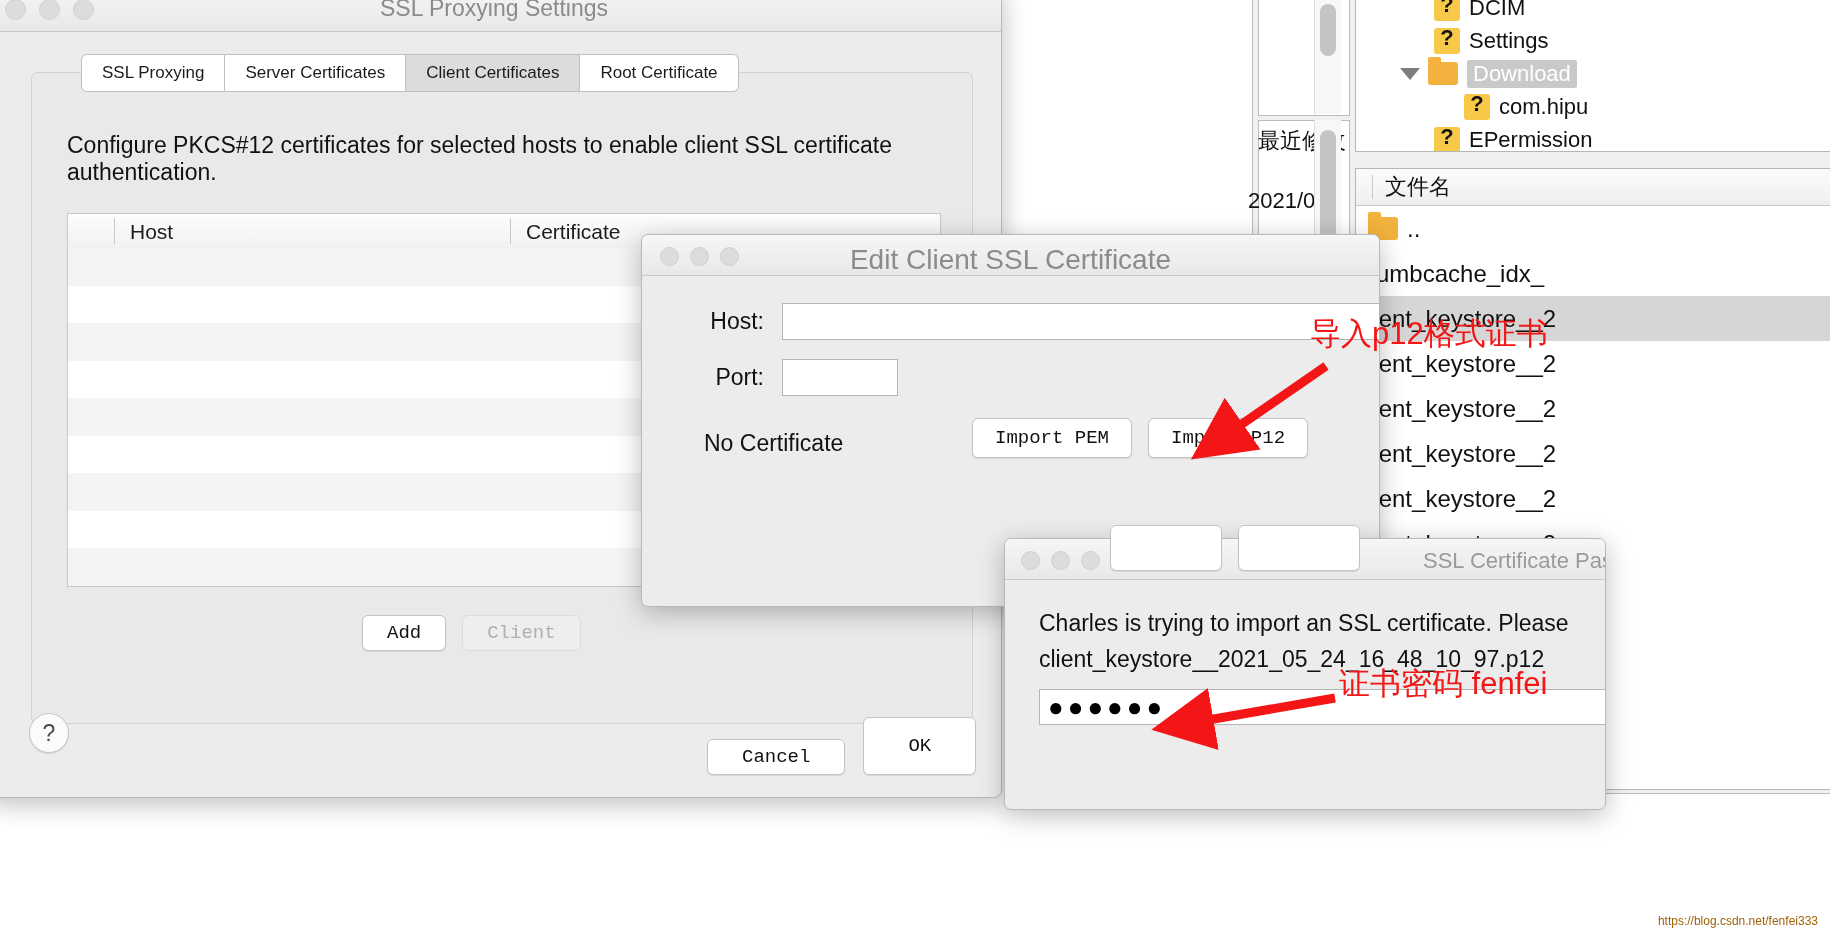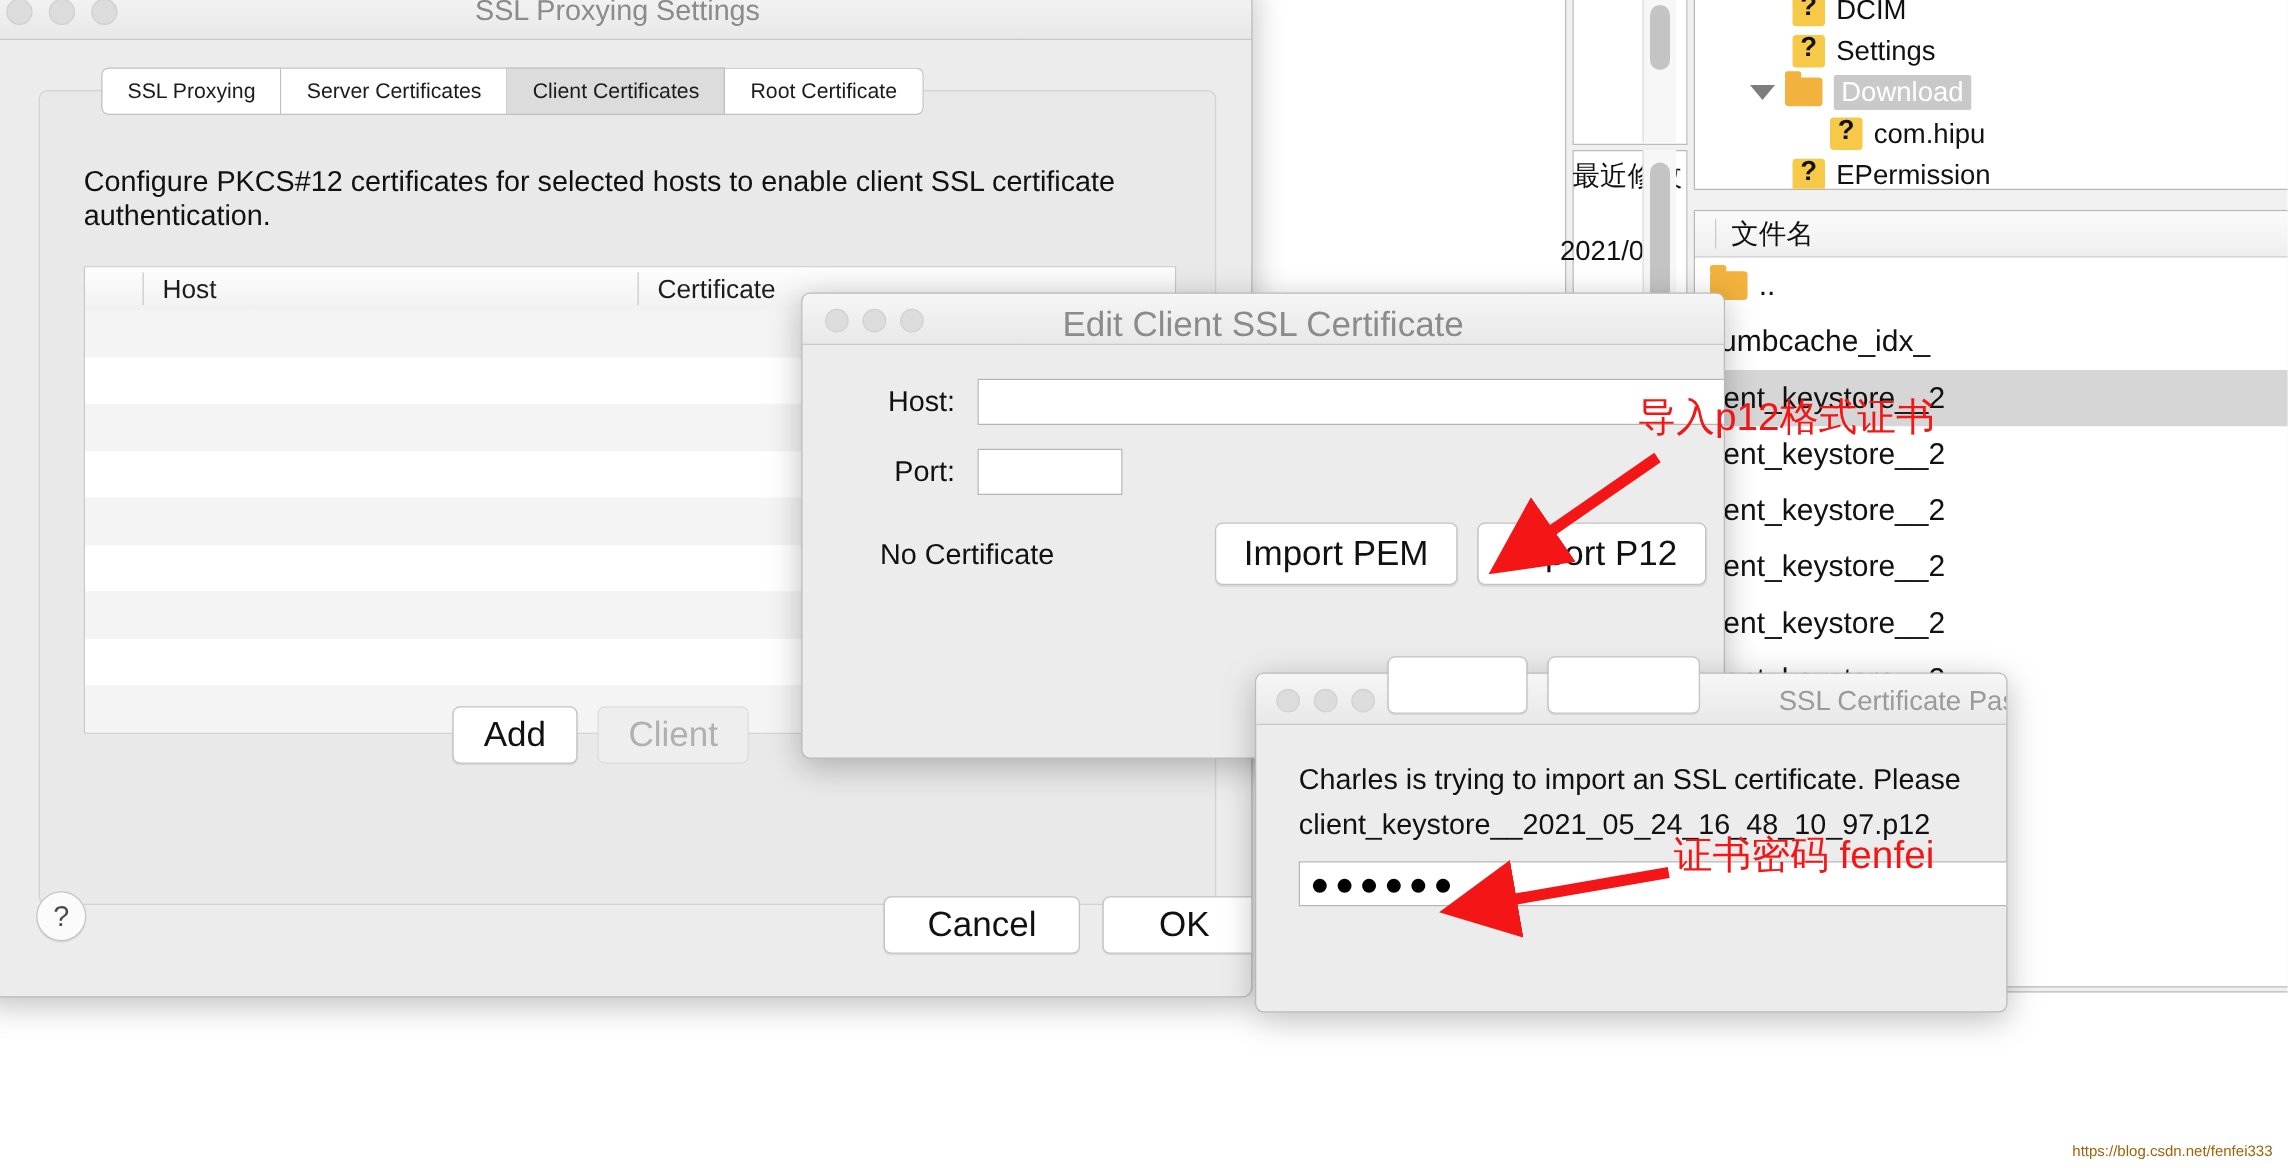--- a/index.html
+++ b/index.html
@@ -47,24 +47,24 @@
   .table { position:absolute; left:80px; top:228px; width:872px; height:372px;
            background:#fff; border:1px solid #c7c7c7; }
   .thead { height:34px; background:linear-gradient(#fdfdfd,#f1f1f1);
            border-bottom:1px solid #c9c9c9; position:relative; }
   .th { position:absolute; top:6px; font-size:21px; color:#1c1c1c; }
   .th-sep { position:absolute; top:4px; width:1px; height:26px; background:#c9c9c9; }
   .rows { position:absolute; left:0; right:0; top:34px; bottom:0; }
   .row { height:37.5px; }
   .row.alt { background:#f4f4f4; }
 
-  .tbl-buttons { position:absolute; left:375px; top:580px; display:flex; gap:16px; }
-  .btn { font-size:28px; color:#111; background:#fff;
+  .tbl-buttons { position:absolute; left:375px; top:630px; display:flex; gap:16px; }
+  .btn { font-size:19px; color:#111; background:#fff;
          border:1px solid #c3c3c3; border-radius:6px;
-         box-shadow:0 1px 1px rgba(0,0,0,.09); padding:6px 24px; }
+         box-shadow:0 1px 1px rgba(0,0,0,.09); padding:6px 24px;font-family:Liberation Mono, monospace; }
   .btn.disabled { color:#b0b0b0; background:#eeeeee; border-color:#dcdcdc; box-shadow:none; }
 
   .help-btn { position:absolute; left:42px; top:728px; width:38px; height:38px;
               border-radius:50%; background:#fbfbfb; border:1px solid #c6c6c6;
               box-shadow:0 1px 1px rgba(0,0,0,.1);
               font-size:23px; color:#4a4a4a; display:flex;
               align-items:center; justify-content:center; }
   .bottom-buttons { position:absolute; left:720px; top:732px; display:flex; gap:18px; }
 
   
@@ -256,21 +256,21 @@
   </div>
 
   <div class="tbl-buttons">
     <button class="btn">Add</button>
     <button class="btn disabled">Client</button>
   </div>
 
   <div class="help-btn">?</div>
 
   <div class="bottom-buttons">
-    <button class="btn" style="padding:6px 34px;">Cancel</button>
+    <button class="btn" style="padding:6px 34px;margin-top:22px;">Cancel</button>
     <button class="btn" style="padding:6px 44px;">OK</button>
   </div>
 </div>
 
 <div class="win" id="edit-win">
   <div class="titlebar">
     <div class="dots">
       <span class="dot"></span>
       <span class="dot"></span>
       <span class="dot"></span>

